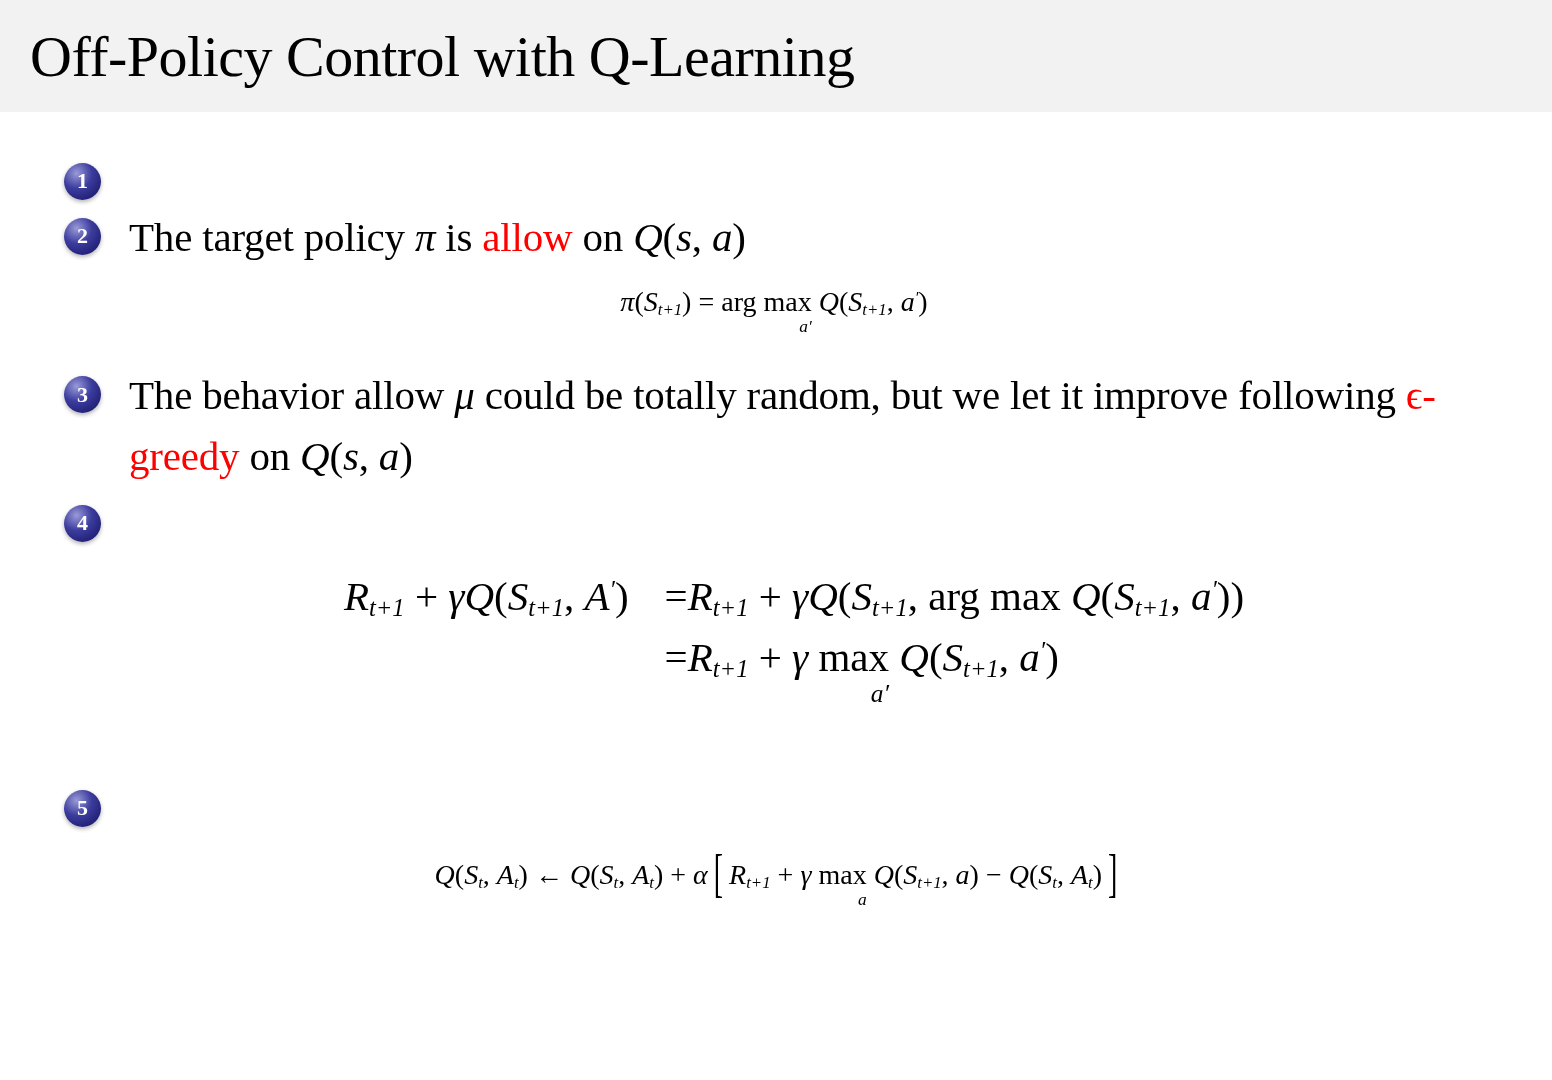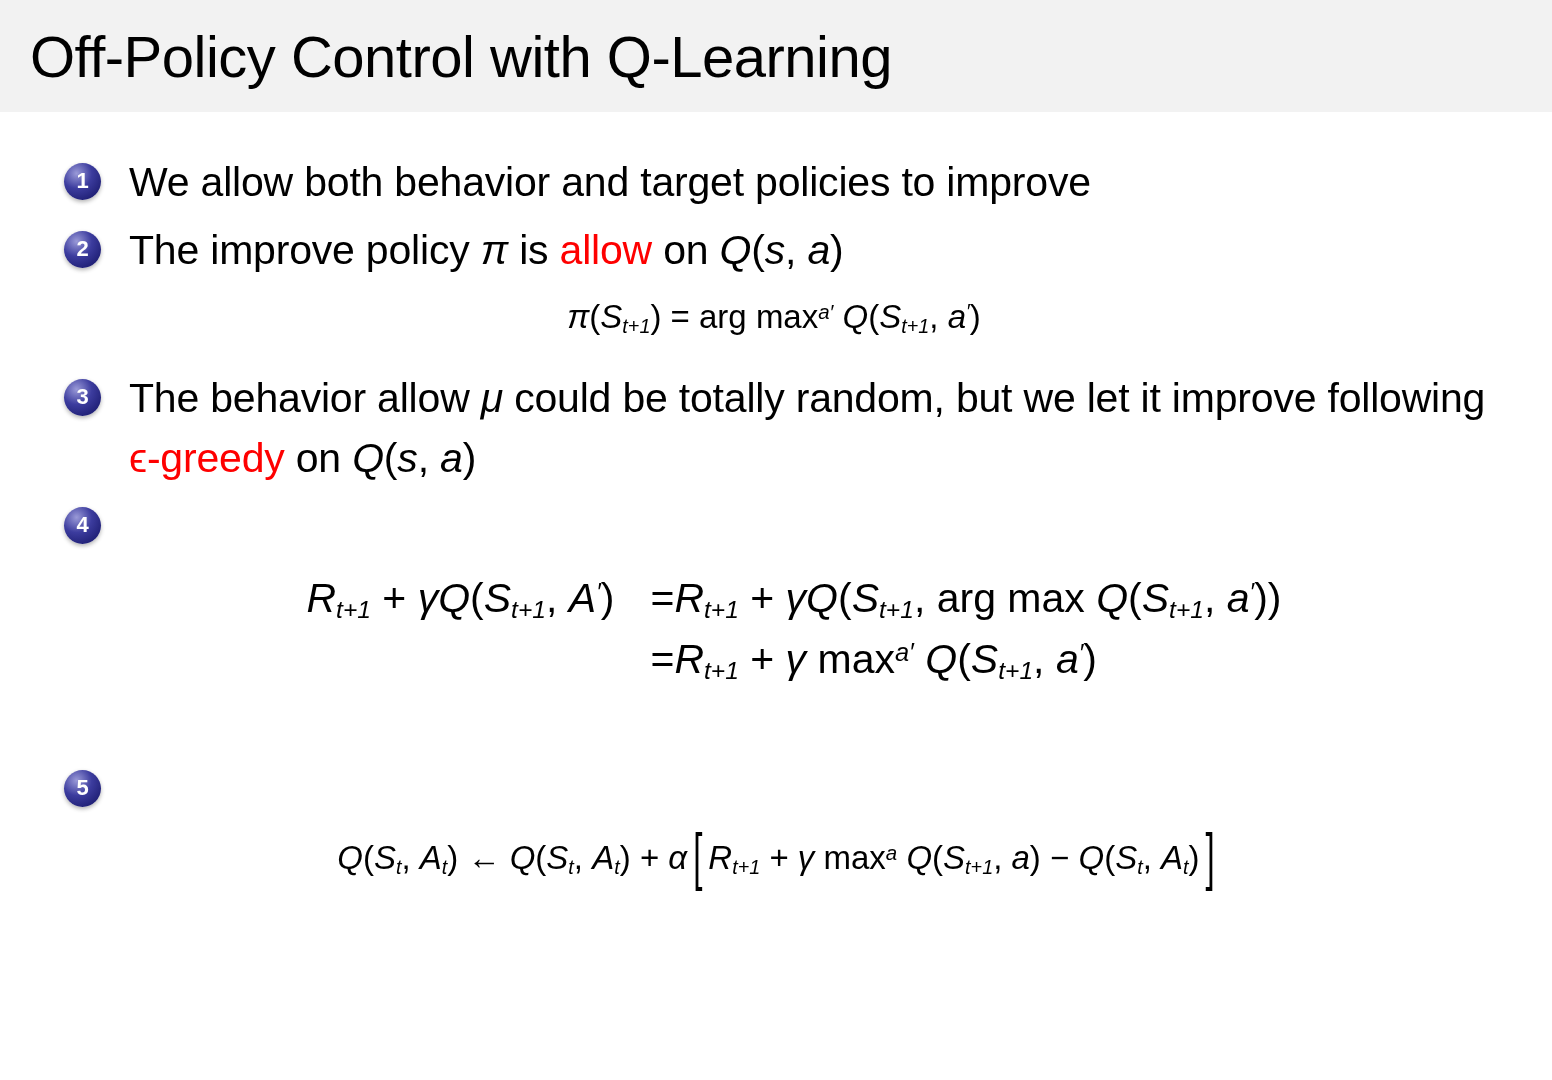--- a/index.html
+++ b/index.html
@@ -1,19 +1,19 @@
 <!DOCTYPE html>
 <html style="--header-bg: #f2f2f2; --body-bg: #ffffff; --text: #000000; --highlight: #fe0000; --ball-light: #9a9ad8; --ball-mid: #3c3c9e; --ball-dark: #18186a;"><head>
 <meta charset="utf-8">
 <style>
   html,body{margin:0;padding:0;background:#ffffff;}
   .slide{
     width:1552px;height:1080px;box-sizing:border-box;overflow:hidden;position:relative;
     background:var(--body-bg,#ffffff);color:var(--text,#000000);
-    font-family:Liberation Sans, sans-serif;
+    font-family:Liberation Serif, serif;
   }
   .title-bar{
     height:112px;background:var(--header-bg,#f2f2f2);
     display:flex;align-items:center;padding:0 30px;box-sizing:border-box;
   }
   .title-bar h1{margin:0;font-size:58px;font-weight:500;letter-spacing:-0.5px;color:var(--text,#000);}
   .body{padding:40px 28px 0 64px;box-sizing:border-box;}
   .item{display:flex;align-items:flex-start;gap:28px;margin:0 0 7px 0;font-size:41px;line-height:1.48;letter-spacing:-0.2px;}
   .ball{
     width:37px;height:37px;flex:0 0 37px;border-radius:50%;margin-top:11px;
@@ -21,25 +21,25 @@
     color:#ffffff;font-size:22px;font-weight:700;
     background:radial-gradient(circle at 34% 28%,var(--ball-light,#9a9ad8) 0%,var(--ball-mid,#3c3c9e) 42%,var(--ball-dark,#18186a) 90%);
     box-shadow:0 2px 4px rgba(0,0,0,.3);
   }
   .btext{max-width:1400px;}
   
   .math .mi{font-style:italic;}
   .math .red{color:var(--highlight,#fe0000);}
   sub.msub{font-size:.6em;font-style:italic;vertical-align:-0.25em;line-height:0;}
   sup.msup{font-size:.6em;font-style:italic;vertical-align:0.5em;line-height:0;}
-  .mstack{display:inline-flex;align-items:flex-start;vertical-align:baseline;}
+  .mstack{display:inline-flex;flex-direction:column;align-items:flex-end;vertical-align:baseline;}
   .mstack .mtop{line-height:1.05;}
   .mstack .mbot{font-size:.62em;font-style:italic;line-height:1;margin-top:2px;}
   .mbig{display:inline-block;transform:scaleY(1.92);transform-origin:50% 55%;margin:0 6px;line-height:1;}
-  .eq-center{font-size:33px;text-align:center;line-height:1.25;}
+  .eq-center{font-size:28px;text-align:center;line-height:1.25;}
   .eq-greedy{margin:16px 40px 30px 0;}
   .eq-update{margin:30px 30px 0 0;}
   .eq-align{
     display:grid;grid-template-columns:max-content max-content;justify-content:center;
     align-items:baseline;row-gap:8px;font-size:41px;line-height:1.3;margin:28px 0 0 0;
   }
   .eq-align .lhs{text-align:right;}
   .eq-align .rhs{text-align:left;margin-left:36px;}
   .item-5{margin-top:72px;}
 </style>
@@ -49,26 +49,25 @@
 <div class="slide">
 
   <header class="title-bar">
     <h1>Off-Policy Control with Q-Learning</h1>
   </header>
 
   <main class="body">
 
     <div class="item">
       <span class="ball">1</span>
-      <span class="btext math"><span>We allow both behavior and target policies to improve</span></span>
     </div>
 
     <div class="item">
       <span class="ball">2</span>
-      <span class="btext math"><span>The improve policy </span><span class="mi">π</span><span> is </span><span class="red">allow</span><span> on </span><span class="mi">Q</span><span>(</span><span class="mi">s</span><span>, </span><span class="mi">a</span><span>)</span></span>
+      <span class="btext math"><span>The target policy </span><span class="mi">π</span><span> is </span><span class="red">allow</span><span> on </span><span class="mi">Q</span><span>(</span><span class="mi">s</span><span>, </span><span class="mi">a</span><span>)</span></span>
     </div>
 
     <div class="eq-center eq-greedy math"><span class="mi">π</span><span>(</span><span class="mi">S</span><sub class="msub">t+1</sub><span>) = </span><span class="mstack">
           <span class="mtop">arg max</span>
           <span class="mbot">a′</span>
         </span><span> </span><span class="mi">Q</span><span>(</span><span class="mi">S</span><sub class="msub">t+1</sub><span>, </span><span class="mi">a</span><sup class="msup">′</sup><span>)</span></div>
 
     <div class="item">
       <span class="ball">3</span>
       <span class="btext math"><span>The behavior allow </span><span class="mi">μ</span><span> could be totally random, but we let it improve following </span><span class="red">ϵ-greedy</span><span> on </span><span class="mi">Q</span><span>(</span><span class="mi">s</span><span>, </span><span class="mi">a</span><span>)</span></span>

